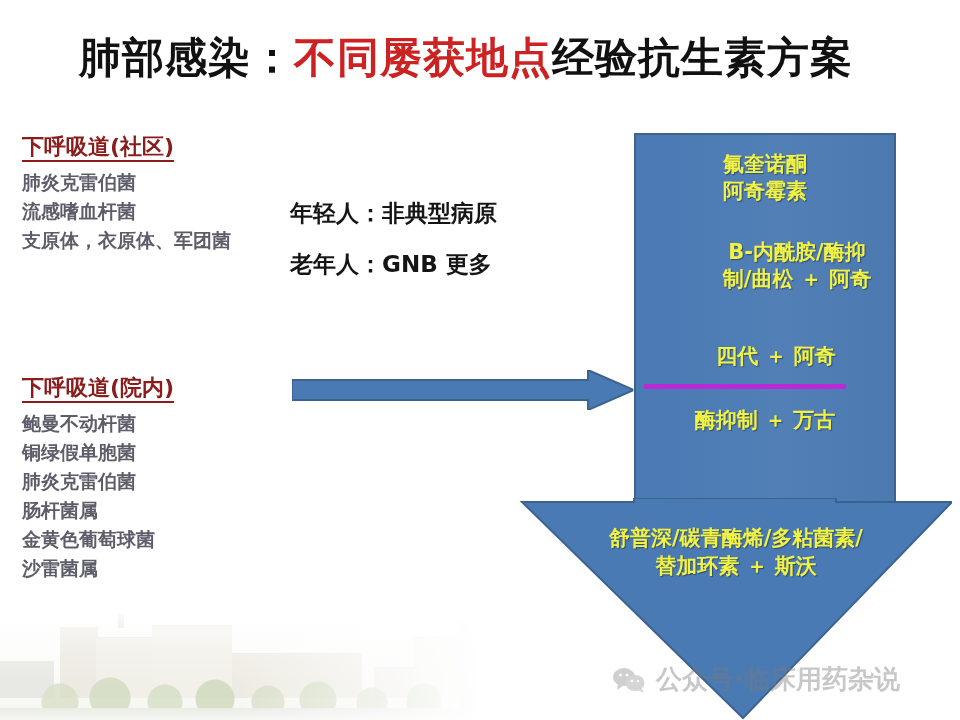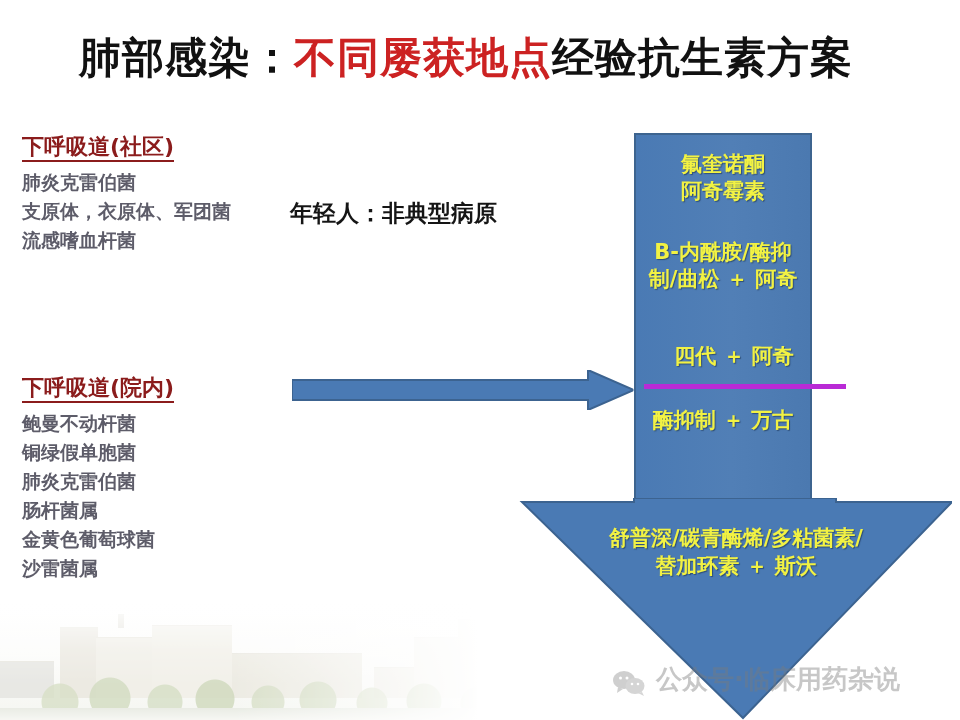--- a/index.html
+++ b/index.html
@@ -142,39 +142,39 @@
     top: 370px;
     width: 342px;
     height: 40px;
   }
 
   
   #regimen-block {
     position: absolute;
     left: 634px;
     top: 133px;
-    width: 178px;
+    width: 262px;
     height: 372px;
     background: linear-gradient(to right, #4a7ab4 0%, #517fb6 55%, #4b79b0 100%);
     border: 2px solid #3d648f;
     box-sizing: border-box;
     box-shadow: 0 0 0 1px rgba(255,255,255,.5);
   }
   .reg-text {
     position: absolute;
     left: 0; width: 100%;
     text-align: center;
     color: #f2f243;
     font-weight: bold;
     text-shadow: 1px 1px 1px rgba(20,40,70,.55);
     line-height: 1.28;
     font-size: 20px;
   }
   #reg-1 { top: 16px;  font-size: 21px; }
-  #reg-2 { top: 104px; font-size: 21px; }
+  #reg-2 { top: 104px; font-size: 21px; padding-left: 32px; }
   #reg-3 { top: 208px; font-size: 21px; margin-left: 11px; }
   #reg-4 { top: 272px; font-size: 21px; }
   #divider-line {
     position: absolute;
     left: 8px;
     top: 249px;
     width: 202px;
     height: 5px;
     background: #b92ad6;
   }
@@ -200,21 +200,21 @@
     text-shadow: 1px 1px 1px rgba(20,40,70,.55);
     pointer-events: none;
   }
 
   
   #watermark {
     position: absolute;
     left: 612px;
     top: 662px;
     display: flex;
-    align-items: flex-end;
+    align-items: center;
     gap: 10px;
     opacity: .42;
   }
   #watermark .wm-text {
     font-size: 26px;
     font-weight: bold;
     color: #7b7b7b;
     white-space: nowrap;
   }
 </style>
@@ -241,39 +241,40 @@
   </div>
 
   <div id="title">
     <span>肺部感染：</span><span class="red">不同屡获地点</span><span>经验抗生素方案</span>
   </div>
 
   <div id="community-block" class="path-block">
     <div class="path-heading">下呼吸道(社区)</div>
     <ul class="path-list">
       <li>肺炎克雷伯菌</li>
+      <li>流感嗜血杆菌</li>
       <li>支原体，衣原体、军团菌</li>
-      <li>流感嗜血杆菌</li>
     </ul>
   </div>
 
   <div id="hospital-block" class="path-block">
     <div class="path-heading">下呼吸道(院内)</div>
     <ul class="path-list">
       <li>鲍曼不动杆菌</li>
       <li>铜绿假单胞菌</li>
       <li>肺炎克雷伯菌</li>
       <li>肠杆菌属</li>
       <li>金黄色葡萄球菌</li>
       <li>沙雷菌属</li>
     </ul>
   </div>
 
   <div id="notes">
     <div class="note">年轻人：非典型病原</div>
+    <div class="note">老年人：GNB 更多</div>
   </div>
 
   <svg id="h-arrow" viewBox="0 0 342 40">
     <polygon points="0,10 296,10 296,0 342,20 296,40 296,30 0,30" fill="#4a7ab4" stroke="#3c6390" stroke-width="2"></polygon>
   </svg>
 
   <div id="regimen-block">
     <div class="reg-text" id="reg-1">
       <div>氟奎诺酮</div>
       <div>阿奇霉素</div>

